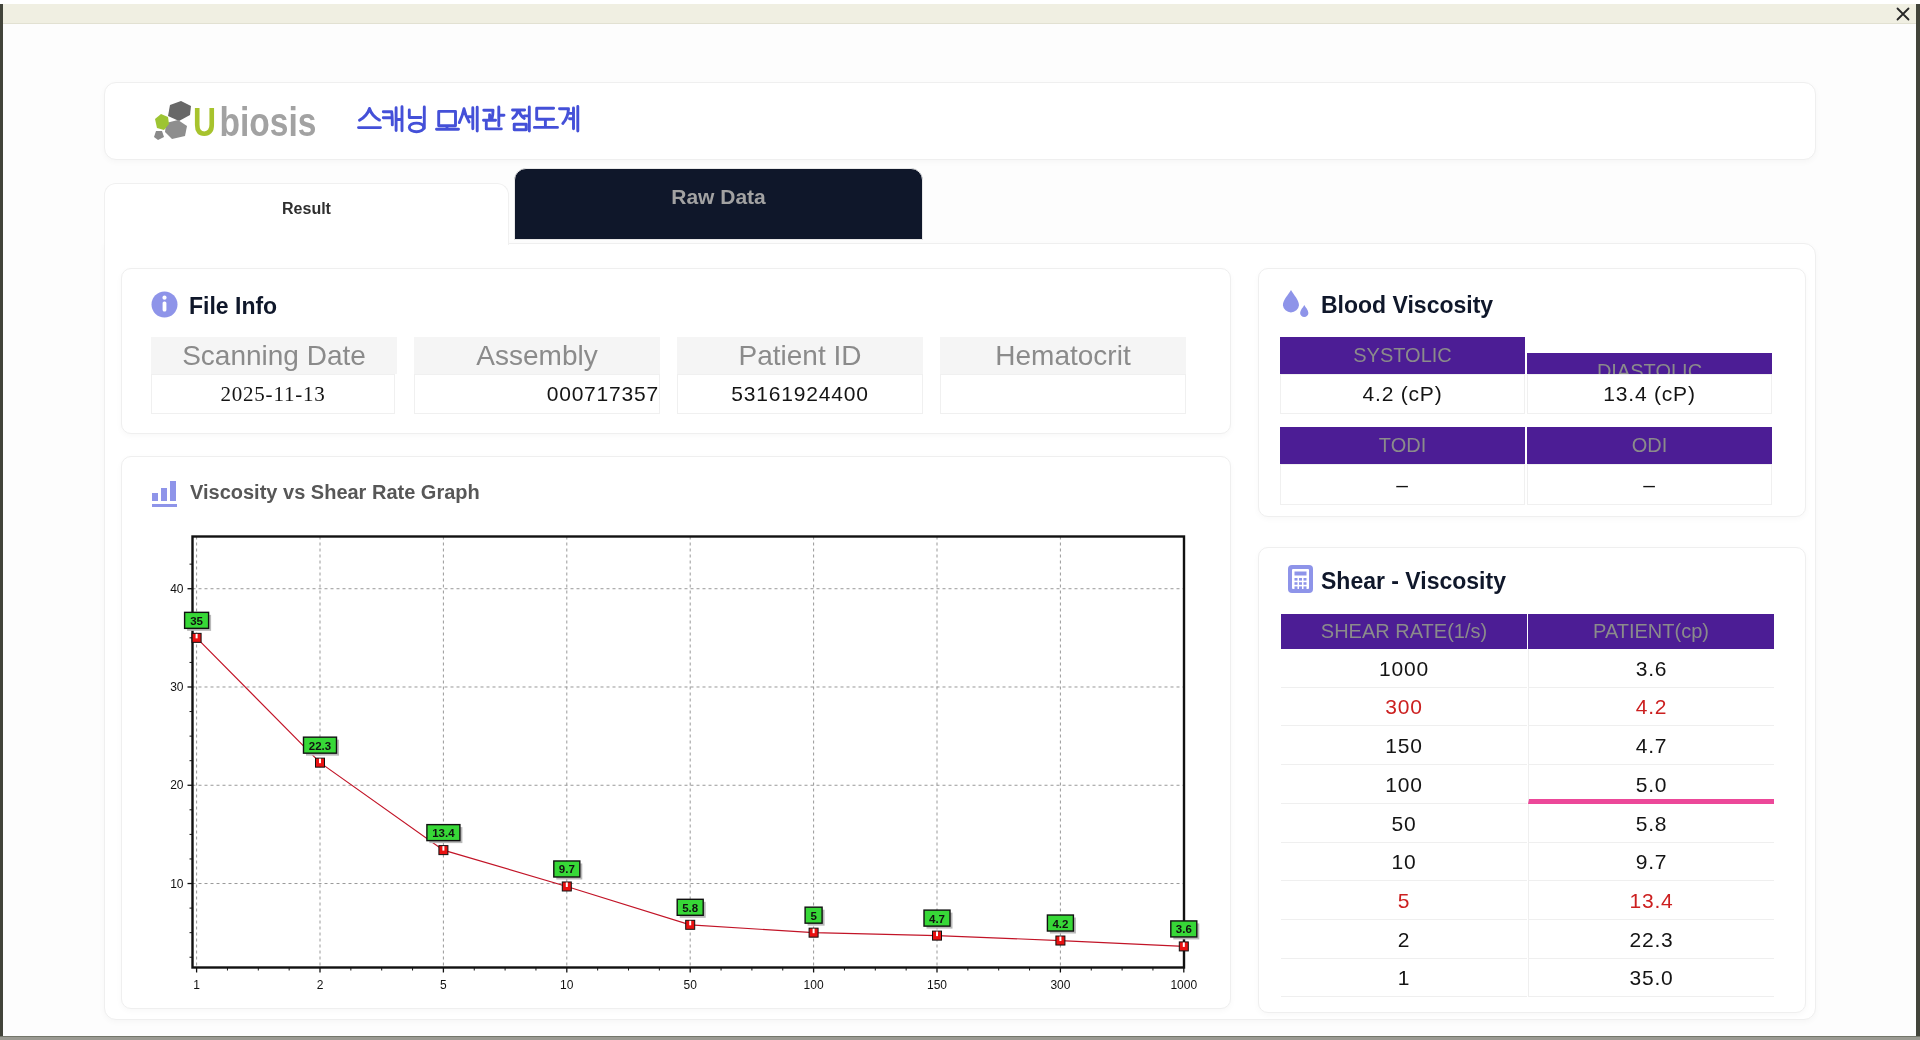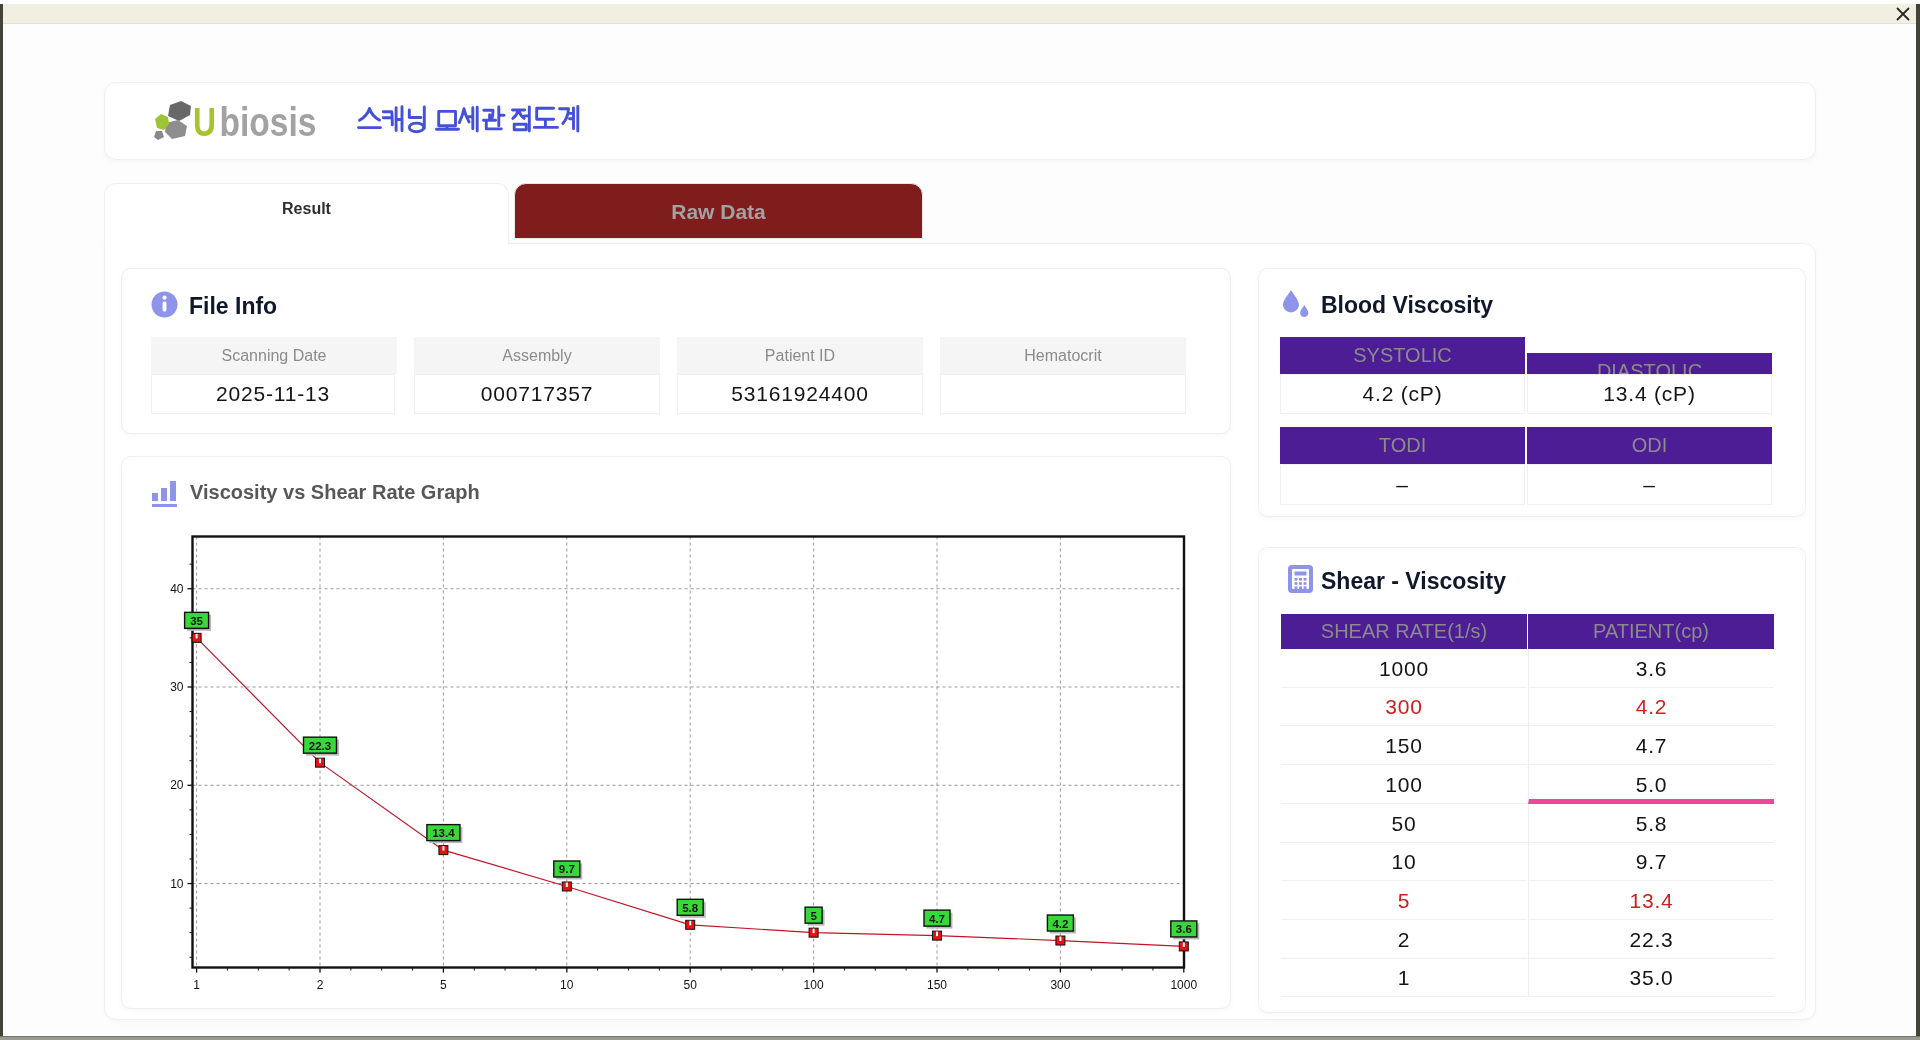--- a/index.html
+++ b/index.html
@@ -14,31 +14,31 @@
   #content { left:3px; top:24px; width:1913px; height:1012px; background:#fdfdfd; }
   
   .card { position:absolute; background:#fff; border:1px solid #efefef; border-radius:12px;
           box-shadow:0 2px 6px rgba(0,0,0,0.03); }
   #headercard { left:104px; top:82px; width:1712px; height:78px; }
   #outercard  { left:104px; top:243px; width:1712px; height:777px; border-top-left-radius:0; }
   #tab-result { position:absolute; left:104px; top:183px; width:405px; height:62px; background:#fff;
     border:1px solid #f0f0f0; border-bottom:none; border-radius:12px 12px 0 0; z-index:3; }
   #tab-result .lbl { position:absolute; left:0; top:16px; width:100%; text-align:center;
     font-size:16px; font-weight:bold; color:#2f2f2f; }
-  #tab-raw { position:absolute; left:514px; top:183px; width:409px; height:56px; background:#7f1d1d;
+  #tab-raw { position:absolute; left:514px; top:168px; width:409px; height:72px; background:#0f172a;
     border:1px solid #e7e7e7; border-radius:12px 12px 0 0; }
   #tab-raw .lbl { position:absolute; left:0; top:16px; width:100%; text-align:center;
     font-size:21px; font-weight:bold; color:#a2a2a2; }
   #card-file  { left:121px; top:268px; width:1110px; height:166px; border-radius:10px; }
   #card-graph { left:121px; top:456px; width:1110px; height:553px; border-radius:10px; }
   #card-blood { left:1258px; top:268px; width:548px; height:249px; border-radius:10px; }
   #card-shear { left:1258px; top:547px; width:548px; height:466px; border-radius:10px; }
   .cardtitle { position:absolute; font-size:23px; font-weight:bold; color:#0f172a; }
   
-  .fhead { position:absolute; height:37px; background:#f5f5f5; color:#8b8b8b; font-size:16px;
+  .fhead { position:absolute; height:37px; background:#f5f5f5; color:#8b8b8b; font-size:28px;
     text-align:center; line-height:37px; }
   .fval  { position:absolute; height:40px; background:#fff; border:1px solid #f0f0f0; color:#141414;
     font-family:"Liberation Sans", sans-serif; font-size:21px; letter-spacing:0.8px;
     text-align:center; line-height:38px; }
   
   .thead { position:absolute; background:#4c1d95; color:#8b8b8b; font-size:20px;
     text-align:center; }
   .tval { position:absolute; background:#fff; color:#141414; font-family:"Liberation Sans", sans-serif;
     font-size:21px; letter-spacing:0.8px; text-align:center; }
   .red { color:#cc2020 !important; }
@@ -98,23 +98,23 @@
   </div>
 
 <div id="card-file" class="card"></div>
 <svg class="abs" style="left:151px; top:291px;" width="27" height="27" viewBox="0 0 27 27">
   <circle cx="13.5" cy="13.5" r="13" fill="#8e94e9"></circle>
   <rect x="11.6" y="10.5" width="3.8" height="10" rx="1.6" fill="#fff"></rect>
   <circle cx="13.5" cy="6.7" r="2.1" fill="#fff"></circle>
 </svg>
 <div class="cardtitle" style="left:189px; top:293px;">File Info</div>
 <div class="fhead" style="left:151px; top:337px; width:246px;">Scanning Date</div>
-<div class="fval" style="left:151px; top:374px; width:244px;">2025-11-13</div>
+<div class="fval" style="left:151px; top:374px; width:244px;font-family:Liberation Serif, serif;">2025-11-13</div>
 <div class="fhead" style="left:414px; top:337px; width:246px;">Assembly</div>
-<div class="fval" style="left:414px; top:374px; width:246px;">000717357</div>
+<div class="fval" style="left:414px; top:374px; width:246px;text-align:right;">000717357</div>
 <div class="fhead" style="left:677px; top:337px; width:246px;">Patient ID</div>
 <div class="fval" style="left:677px; top:374px; width:246px;">53161924400</div>
 <div class="fhead" style="left:940px; top:337px; width:246px;">Hematocrit</div>
 <div class="fval" style="left:940px; top:374px; width:246px;"></div>
 
 <div id="card-graph" class="card"></div>
 <svg class="abs" style="left:151px; top:479px;" width="28" height="28" viewBox="0 0 28 28">
   <rect x="1" y="14" width="6" height="8" fill="#8e94e9"></rect>
   <rect x="10" y="9" width="6" height="13" fill="#8e94e9"></rect>
   <rect x="19" y="2" width="6" height="20" fill="#8e94e9"></rect>

